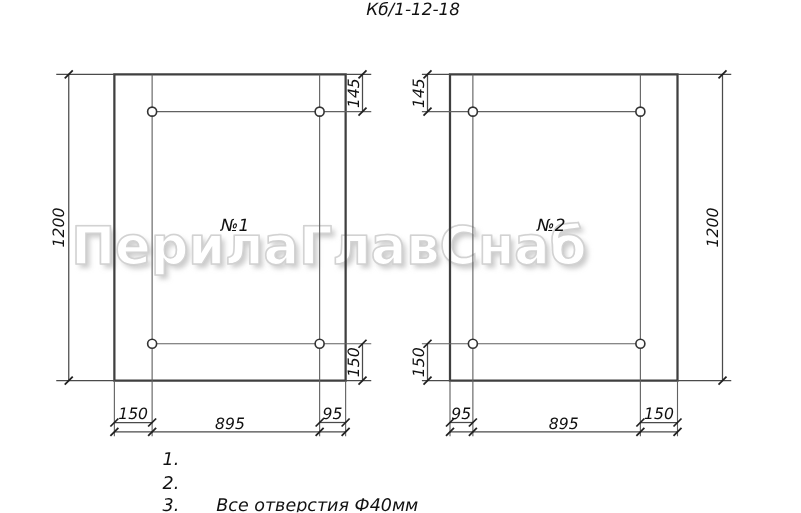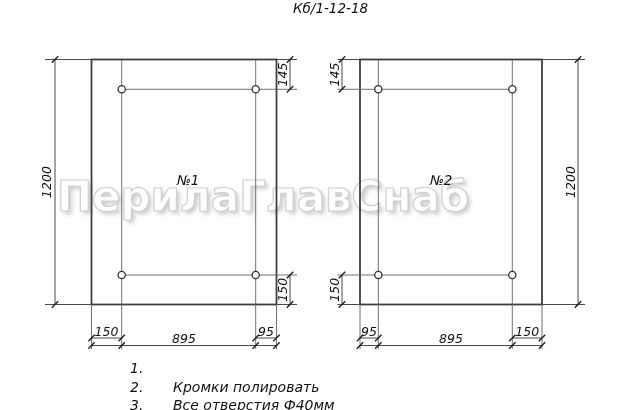--- a/index.html
+++ b/index.html
@@ -175,21 +175,20 @@
       <text class="dl" text-anchor="middle" x="441" y="185">№2</text>
     </g>
   </svg>
 
   <div class="notes">
     <div class="note-row">
       <span class="note-num">1.</span>
     </div>
     <div class="note-row">
       <span class="note-num">2.</span>
-      <span class="note-text">Кромки полировать</span>
     </div>
     <div class="note-row">
       <span class="note-num">3.</span>
       <span class="note-text">Все отверстия Ф40мм</span>
     </div>
   </div>
 
 </div>
 
 </body></html>

